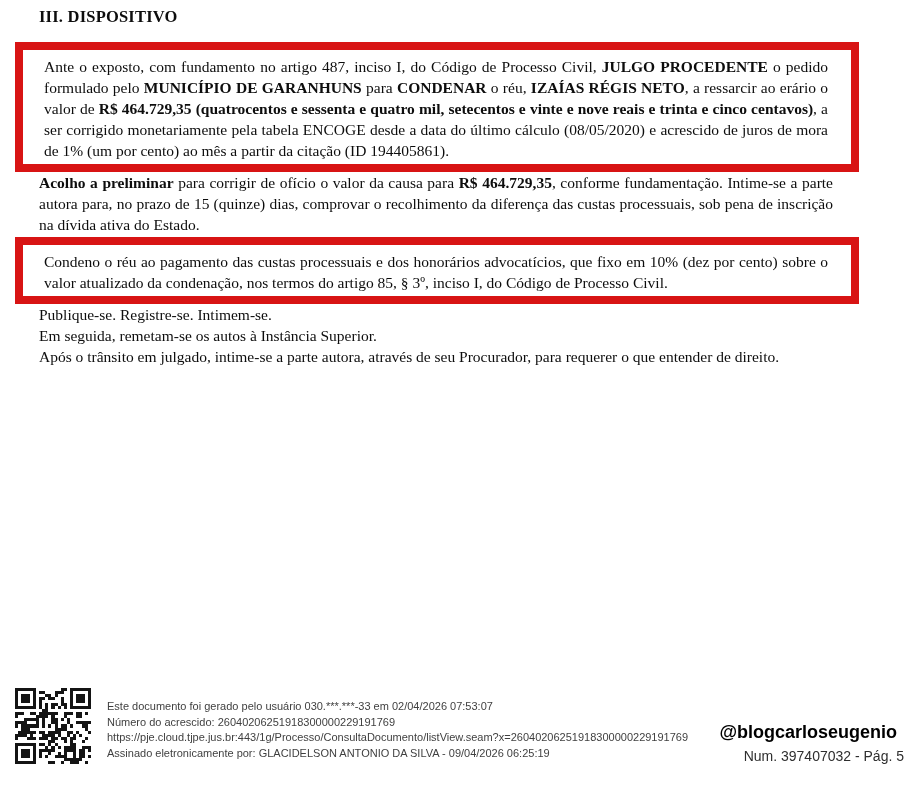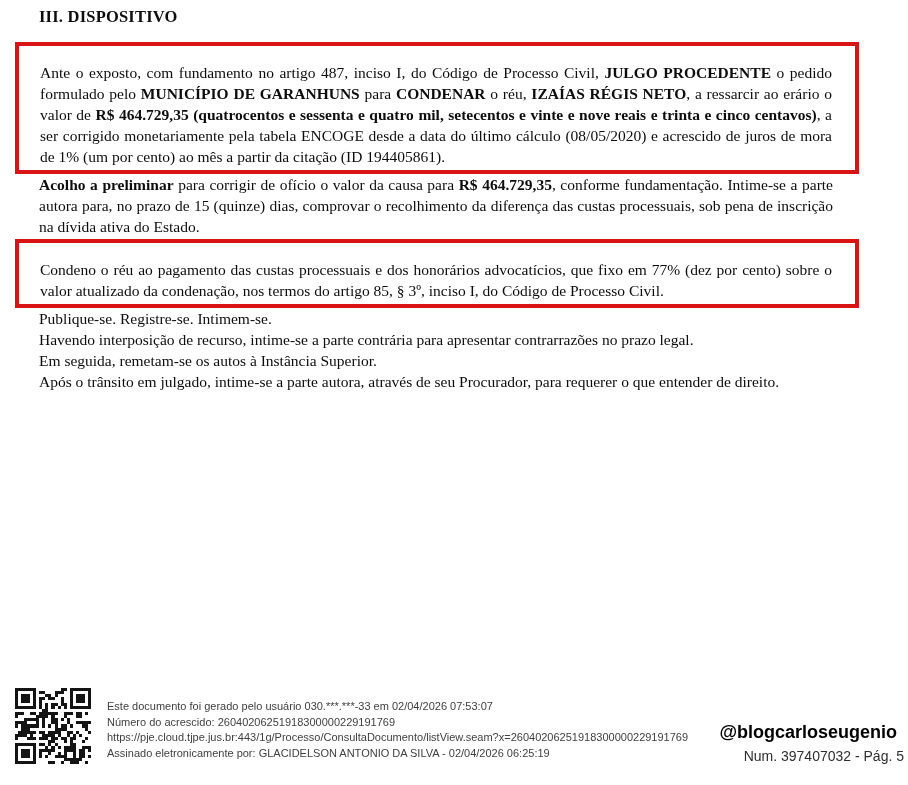--- a/index.html
+++ b/index.html
@@ -23,24 +23,24 @@
     letter-spacing:0.2px;
   }
   p.body{
     font-size:15.5px;
     line-height:21px;
     text-align:justify;
     margin:0;
   }
   p.body b{font-weight:bold;}
   .redbox{
-    border:4px solid #7f1d1d;
+    border:8px solid #7f1d1d;
     margin-left:-24px;
     margin-right:-26px;
-    padding:16px 23px 3px 21px;
+    padding:6px 23px 3px 21px;
   }
   .box1{margin-top:16px;}
   .para2{margin-top:9px; line-height:21.5px;}
   .box2{margin-top:2px;}
   .loose1{margin-top:18px;}
   .loose{margin-top:16px;}
   .loose-tall{margin-top:16px; line-height:26px;}
   .loose-last{margin-top:21px;}
 
   .qr{
@@ -84,26 +84,25 @@
 
     <h1 class="section-title">III. DISPOSITIVO</h1>
 
     <div class="redbox box1" style="border-color: rgb(216, 20, 20);">
       <p class="body"><span>Ante o exposto, com fundamento no artigo 487, inciso I, do Código de Processo Civil, </span><b>JULGO PROCEDENTE</b><span> o pedido formulado pelo </span><b>MUNICÍPIO DE GARANHUNS</b><span> para </span><b>CONDENAR</b><span> o réu, </span><b>IZAÍAS RÉGIS NETO</b><span>, a ressarcir ao erário o valor de </span><b>R$ 464.729,35 (quatrocentos e sessenta e quatro mil, setecentos e vinte e nove reais e trinta e cinco centavos)</b><span>, a ser corrigido monetariamente pela tabela ENCOGE desde a data do último cálculo (08/05/2020) e acrescido de juros de mora de 1% (um por cento) ao mês a partir da citação (ID 194405861).</span></p>
     </div>
 
     <p class="body para2"><b>Acolho a preliminar</b><span> para corrigir de ofício o valor da causa para </span><b>R$ 464.729,35</b><span>, conforme fundamentação. Intime-se a parte autora para, no prazo de 15 (quinze) dias, comprovar o recolhimento da diferença das custas processuais, sob pena de inscrição na dívida ativa do Estado.</span></p>
 
     <div class="redbox box2" style="border-color: rgb(216, 20, 20);">
-      <p class="body"><span>Condeno o réu ao pagamento das custas processuais e dos honorários advocatícios, que fixo em 77% (dez por cento) sobre o valor atualizado da condenação, nos termos do artigo 85, § 3º, inciso I, do Código de Processo Civil.</span></p>
+      <p class="body"><span>Condeno o réu ao pagamento das custas processuais e dos honorários advocatícios, que fixo em 10% (dez por cento) sobre o valor atualizado da condenação, nos termos do artigo 85, § 3º, inciso I, do Código de Processo Civil.</span></p>
     </div>
 
     <p class="body loose1">Publique-se. Registre-se. Intimem-se.</p>
 
-    <p class="body loose">Havendo interposição de recurso, intime-se a parte contrária para apresentar contrarrazões no prazo legal.</p>
 
     <p class="body loose">Em seguida, remetam-se os autos à Instância Superior.</p>
 
     <p class="body loose-tall">Após o trânsito em julgado, intime-se a parte autora, através de seu Procurador, para requerer o que entender de direito.</p>
 
 
   </div>
 
   <svg class="qr" viewBox="0 0 25 25" shape-rendering="crispEdges" aria-hidden="true">
       <rect x="0" y="0" width="1" height="1" fill="#141414"></rect>
@@ -413,20 +412,20 @@
       <rect x="18" y="24" width="1" height="1" fill="#141414"></rect>
       <rect x="19" y="24" width="1" height="1" fill="#141414"></rect>
       <rect x="20" y="24" width="1" height="1" fill="#141414"></rect>
       <rect x="23" y="24" width="1" height="1" fill="#141414"></rect>
     </svg>
 
   <div class="footer-meta">
     <div>Este documento foi gerado pelo usuário 030.***.***-33 em 02/04/2026 07:53:07</div>
     <div>Número do acrescido: 26040206251918300000229191769</div>
     <div>https://pje.cloud.tjpe.jus.br:443/1g/Processo/ConsultaDocumento/listView.seam?x=26040206251918300000229191769</div>
-    <div>Assinado eletronicamente por: GLACIDELSON ANTONIO DA SILVA - 02/04/2026 06:25:19</div>
+    <div>Assinado eletronicamente por: GLACIDELSON ANTONIO DA SILVA - 09/04/2026 06:25:19</div>
   </div>
 
   <div class="watermark">@blogcarloseugenio</div>
 
   <div class="page-label">Num. 397407032 - Pág. 5</div>
 
 </div>
 
 </body></html>

